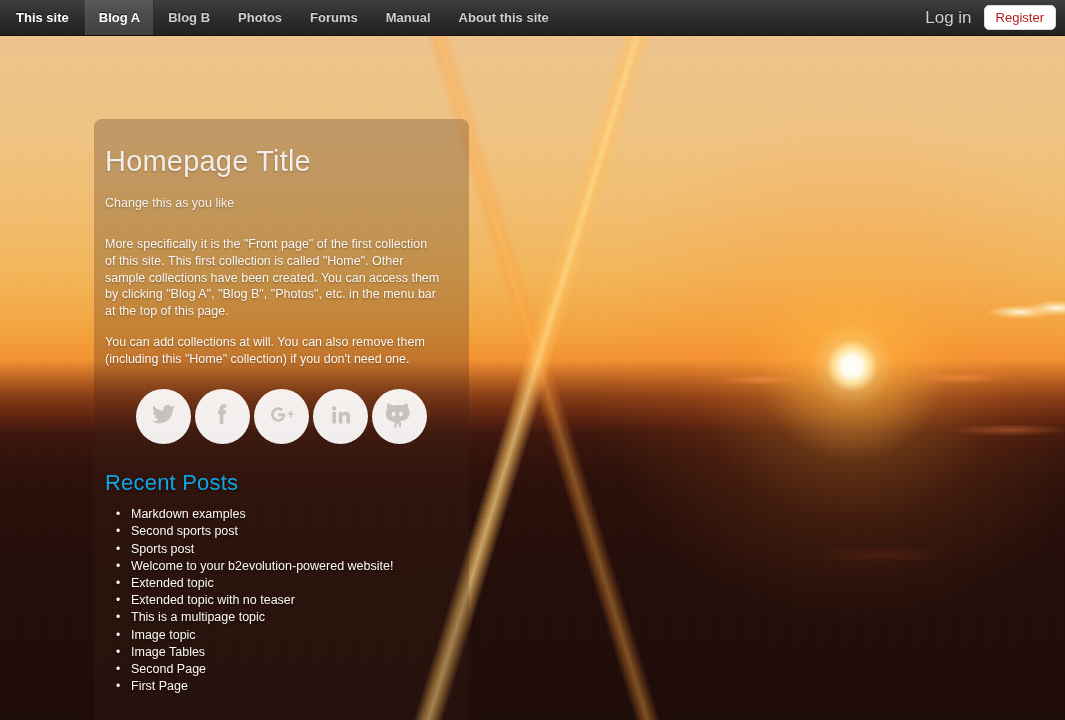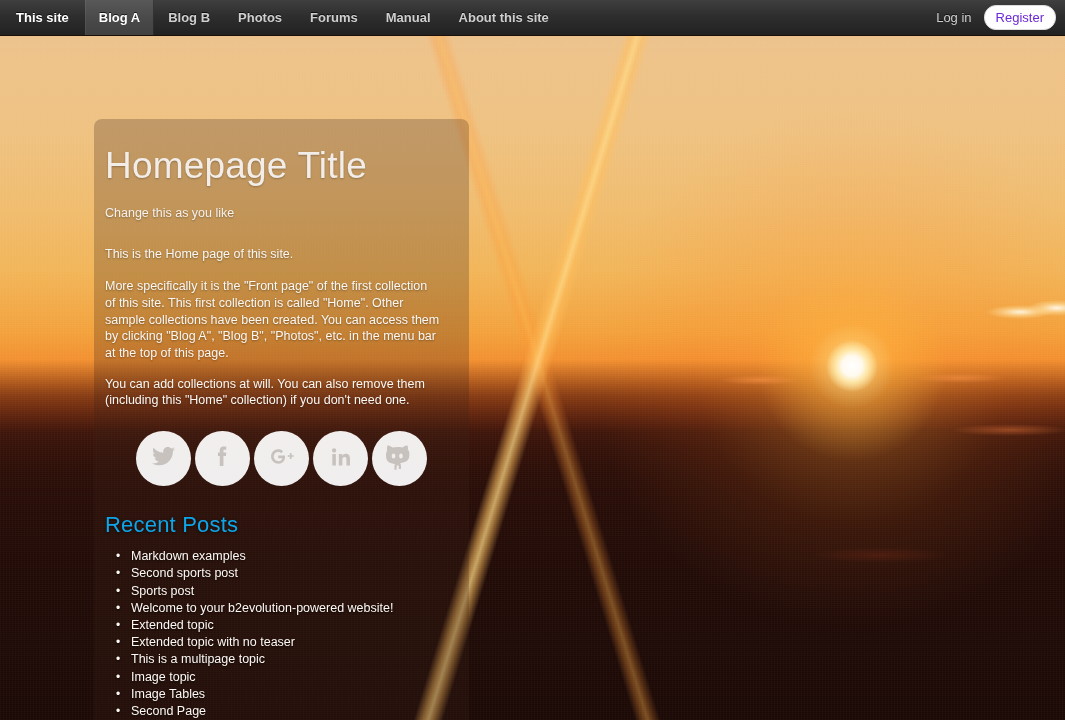--- a/index.html
+++ b/index.html
@@ -83,43 +83,43 @@
     text-decoration:none;
     font-weight:bold;
   }
   .nav-item.brand { color:#ffffff; font-weight:bold; padding:0 16px; }
   .nav-item.active {
     background:linear-gradient(to bottom, #585858 0%, #4a4a4a 50%, #414141 100%);
     color:#ffffff; font-weight:bold;
     box-shadow:inset 1px 0 0 rgba(255,255,255,0.06), inset -1px 0 0 rgba(0,0,0,0.35);
   }
   .nav-login {
-    font-size:13px; color:#cfcfcf; padding:0 12px; cursor:pointer;
+    font-size:17px; color:#cfcfcf; padding:0 12px; cursor:pointer;
     text-shadow:0 -1px 0 rgba(0,0,0,0.7); text-decoration:none;
   }
   .nav-register {
-    font-size:13px; color:#6d28d9; background:#ffffff;
-    border:1px solid #dcdcdc; border-radius:12px;
+    font-size:13px; color:#b91c1c; background:#ffffff;
+    border:1px solid #dcdcdc; border-radius:5px;
     padding:5px 11px; cursor:pointer; font-weight:normal;
     line-height:1;
   }
 
   
   #panel {
     position:absolute; left:94px; top:119px; width:375px;
     min-height:601px;
     background:rgba(60,36,22,0.26);
     border-radius:8px 8px 0 0;
     padding:26px 28px 0 11px;
     z-index:10;
   }
   #panel-inner { padding-left:0; }
 
   .page-title {
-    font-size:37px; font-weight:normal; color:#f2ede8;
+    font-size:29px; font-weight:normal; color:#f2ede8;
     letter-spacing:0.2px; line-height:1.15;
     text-shadow:0 1px 2px rgba(0,0,0,0.25);
     margin-bottom:18px;
   }
   .page-subtitle {
     font-size:12.5px; color:#f6f1ec; margin-bottom:26px;
     text-shadow:0 1px 2px rgba(0,0,0,0.3);
   }
   .para {
     font-size:12.5px; line-height:16.7px; color:#fbf7f3;
@@ -179,21 +179,20 @@
     <button class="nav-register">Register</button>
   </div>
 </div>
 
 <div id="panel">
   <div id="panel-inner">
 
     <h1 class="page-title">Homepage Title</h1>
     <div class="page-subtitle">Change this as you like</div>
 
-    <p class="para lead">This is the Home page of this site.</p>
     <p class="para">More specifically it is the "Front page" of the first collection of this site. This first collection is called "Home". Other sample collections have been created. You can access them by clicking "Blog A", "Blog B", "Photos", etc. in the menu bar at the top of this page.</p>
     <p class="para">You can add collections at will. You can also remove them (including this "Home" collection) if you don't need one.</p>
 
     <div id="social">
 
       <div class="social-btn">
         <span>
           <svg width="25" height="25" viewBox="0 0 24 24" aria-hidden="true">
             <path d="M23 4.9c-.8.4-1.7.6-2.6.8 1-.6 1.7-1.5 2-2.5-.9.5-1.9.9-2.9 1.1-.8-.9-2-1.5-3.3-1.5-2.5 0-4.5 2-4.5 4.5 0 .4 0 .7.1 1-3.8-.2-7.1-2-9.3-4.7-.4.7-.6 1.5-.6 2.3 0 1.6.8 3 2 3.8-.7 0-1.4-.2-2-.6 0 2.2 1.6 4 3.6 4.4-.4.1-.8.2-1.2.2-.3 0-.6 0-.8-.1.6 1.8 2.2 3.1 4.2 3.1-1.5 1.2-3.5 1.9-5.6 1.9-.4 0-.7 0-1.1-.1 2 1.3 4.4 2 7 2 8.4 0 13-7 13-13v-.6c.9-.6 1.7-1.4 2.3-2.3z"></path>
           </svg>

